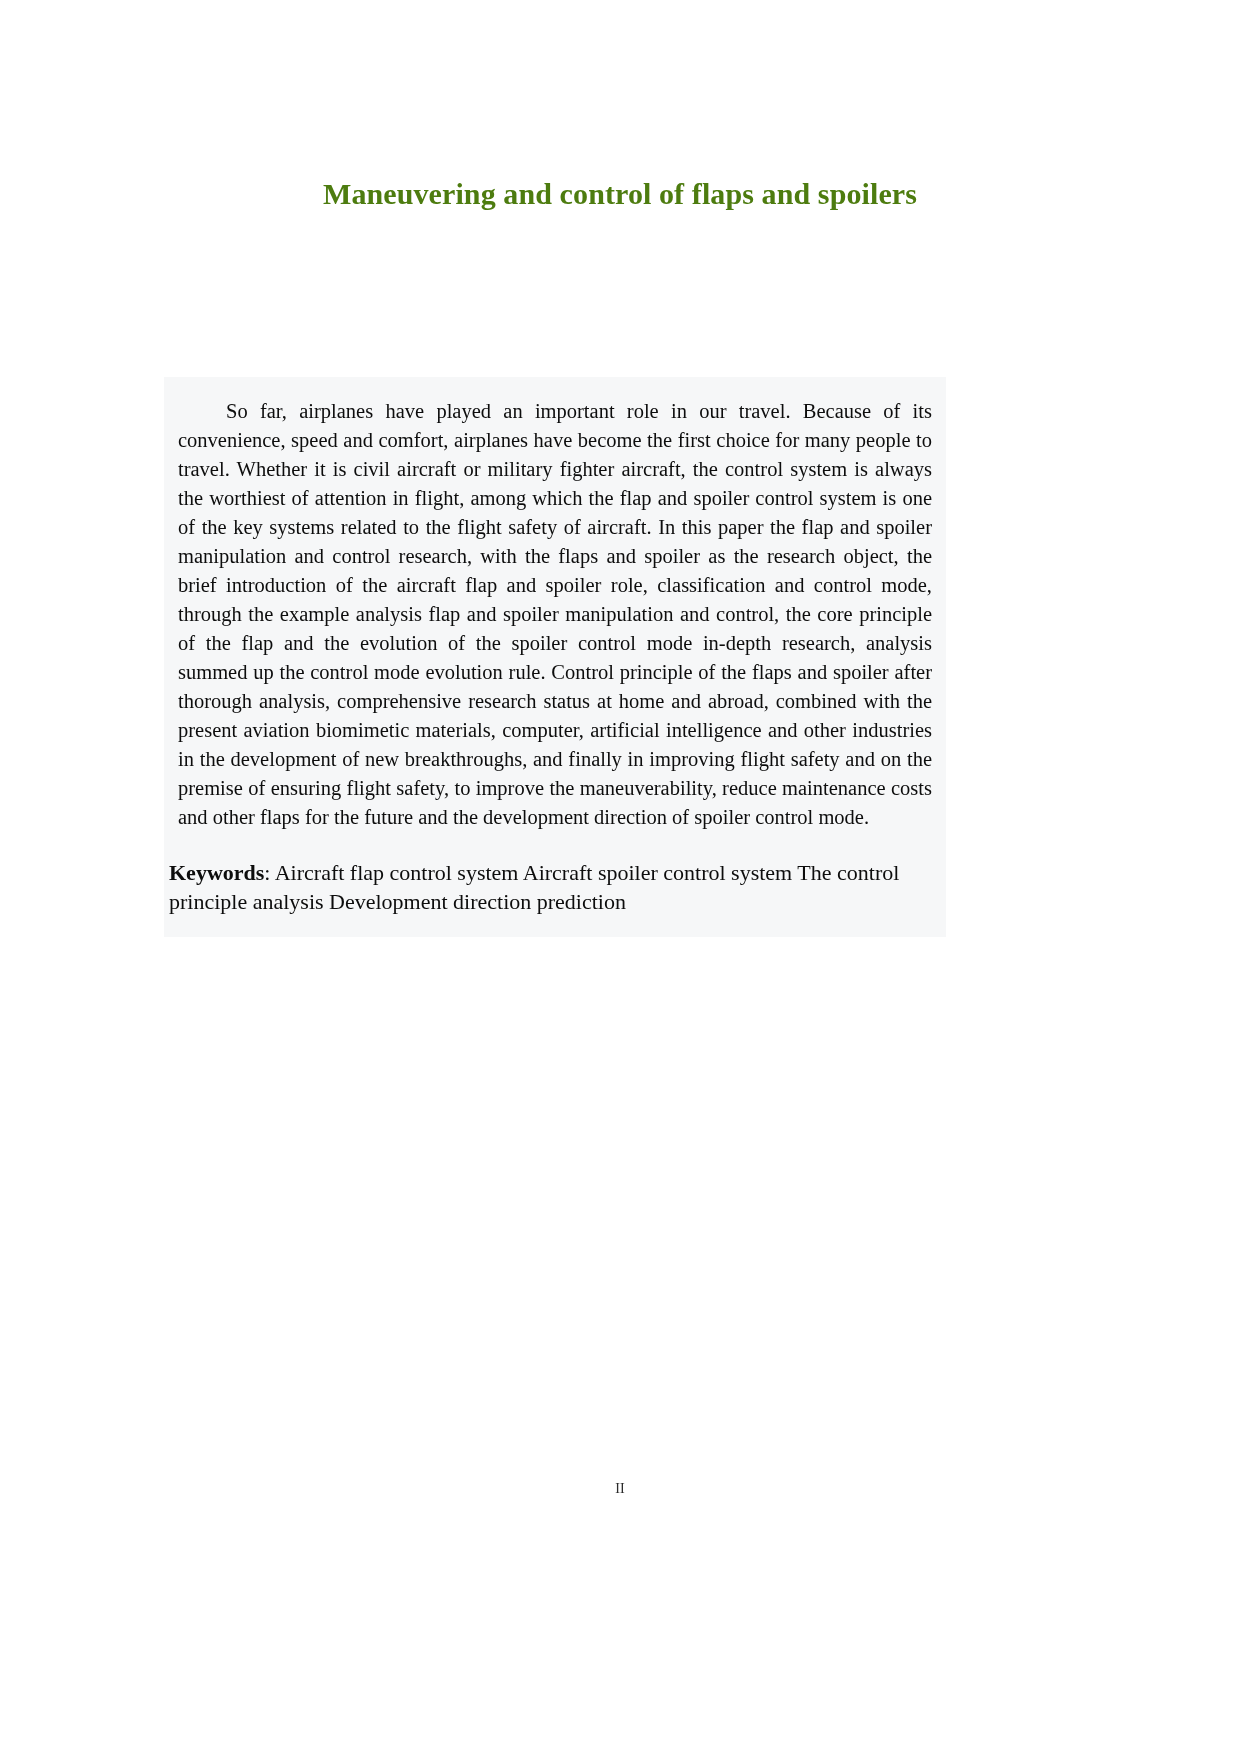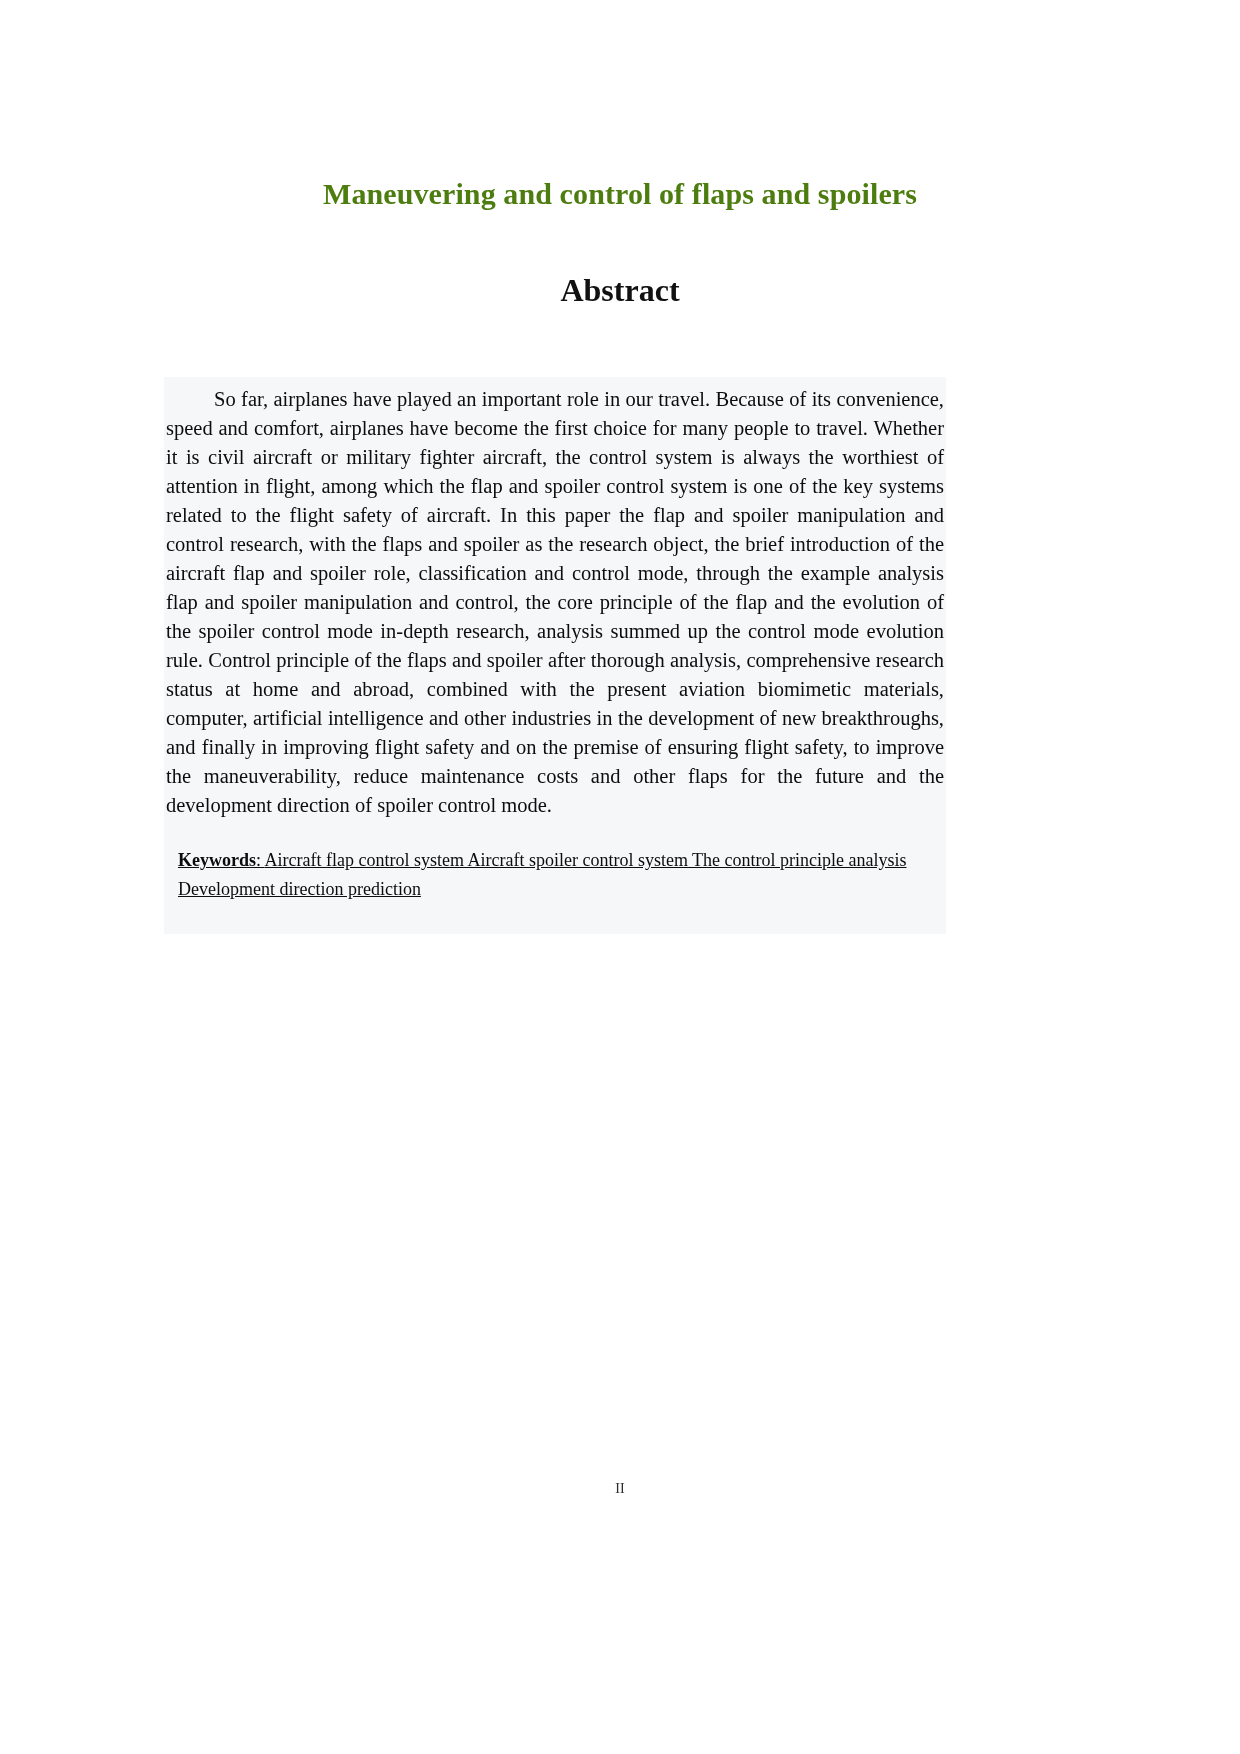--- a/index.html
+++ b/index.html
@@ -55,39 +55,38 @@
     position: absolute;
     left: 164px;
     top: 377px;
     width: 782px;
     background: #f6f7f8;
     padding: 8px 0 18px 0;
     box-sizing: content-box;
   }
 
   .abstract-para {
-    margin: 0;
+    margin: 12px;
     padding: 0 2px;
     font-size: 20.5px;
     line-height: 29px;
     text-align: justify;
     text-justify: inter-word;
     text-indent: 48px;
     color: #0d0d0d;
     hyphens: none;
   }
 
   .keywords-para {
-    margin: 12px;
+    margin: 3px;
     padding: 14px 2px 0 2px;
-    font-size: 18px;
+    font-size: 22px;
     line-height: 29px;
     text-align: left;
     color: #0d0d0d;
-    text-decoration: underline;
   }
   .keywords-label {
     font-weight: bold;
   }
 
   
   .page-footer {
     position: absolute;
     left: 0;
     right: 0;
@@ -99,21 +98,20 @@
     font-family: "Liberation Serif", "DejaVu Serif", serif;
   }
 </style>
 </head>
 <body>
 
 <div class="page">
 
   <h1 class="doc-title">Maneuvering and control of flaps and spoilers</h1>
 
-  <h2 class="abstract-heading">Abstract</h2>
 
   <div class="abstract-block">
     <p class="abstract-para">So far, airplanes have played an important role in our travel. Because of its convenience, speed and comfort, airplanes have become the first choice for  many people to travel. Whether it is civil aircraft or military fighter aircraft, the control system is always the worthiest of attention in flight, among which the flap and spoiler control system is one of the key systems related to the flight safety of aircraft. In this paper the flap and spoiler manipulation and control research, with the flaps and spoiler as the research object, the brief introduction of the aircraft flap and spoiler role, classification and control mode, through the example analysis flap and spoiler manipulation and control, the core principle of the flap and the evolution of the spoiler control mode in-depth research, analysis summed up the control mode evolution rule. Control principle of the flaps and spoiler after thorough analysis, comprehensive research status at home and abroad, combined with the present aviation biomimetic materials, computer, artificial intelligence and other industries in the development of new breakthroughs, and finally in improving flight safety and on the premise of ensuring flight safety, to improve the maneuverability, reduce maintenance costs and other flaps for the future and the development direction of spoiler control mode.</p>
 
     <p class="keywords-para">
       <span class="keywords-label">Keywords</span><span>: </span><span>Aircraft flap control system  Aircraft spoiler control system  The control principle analysis  Development direction prediction</span>
     </p>
   </div>
 
   <div class="page-footer">II</div>

